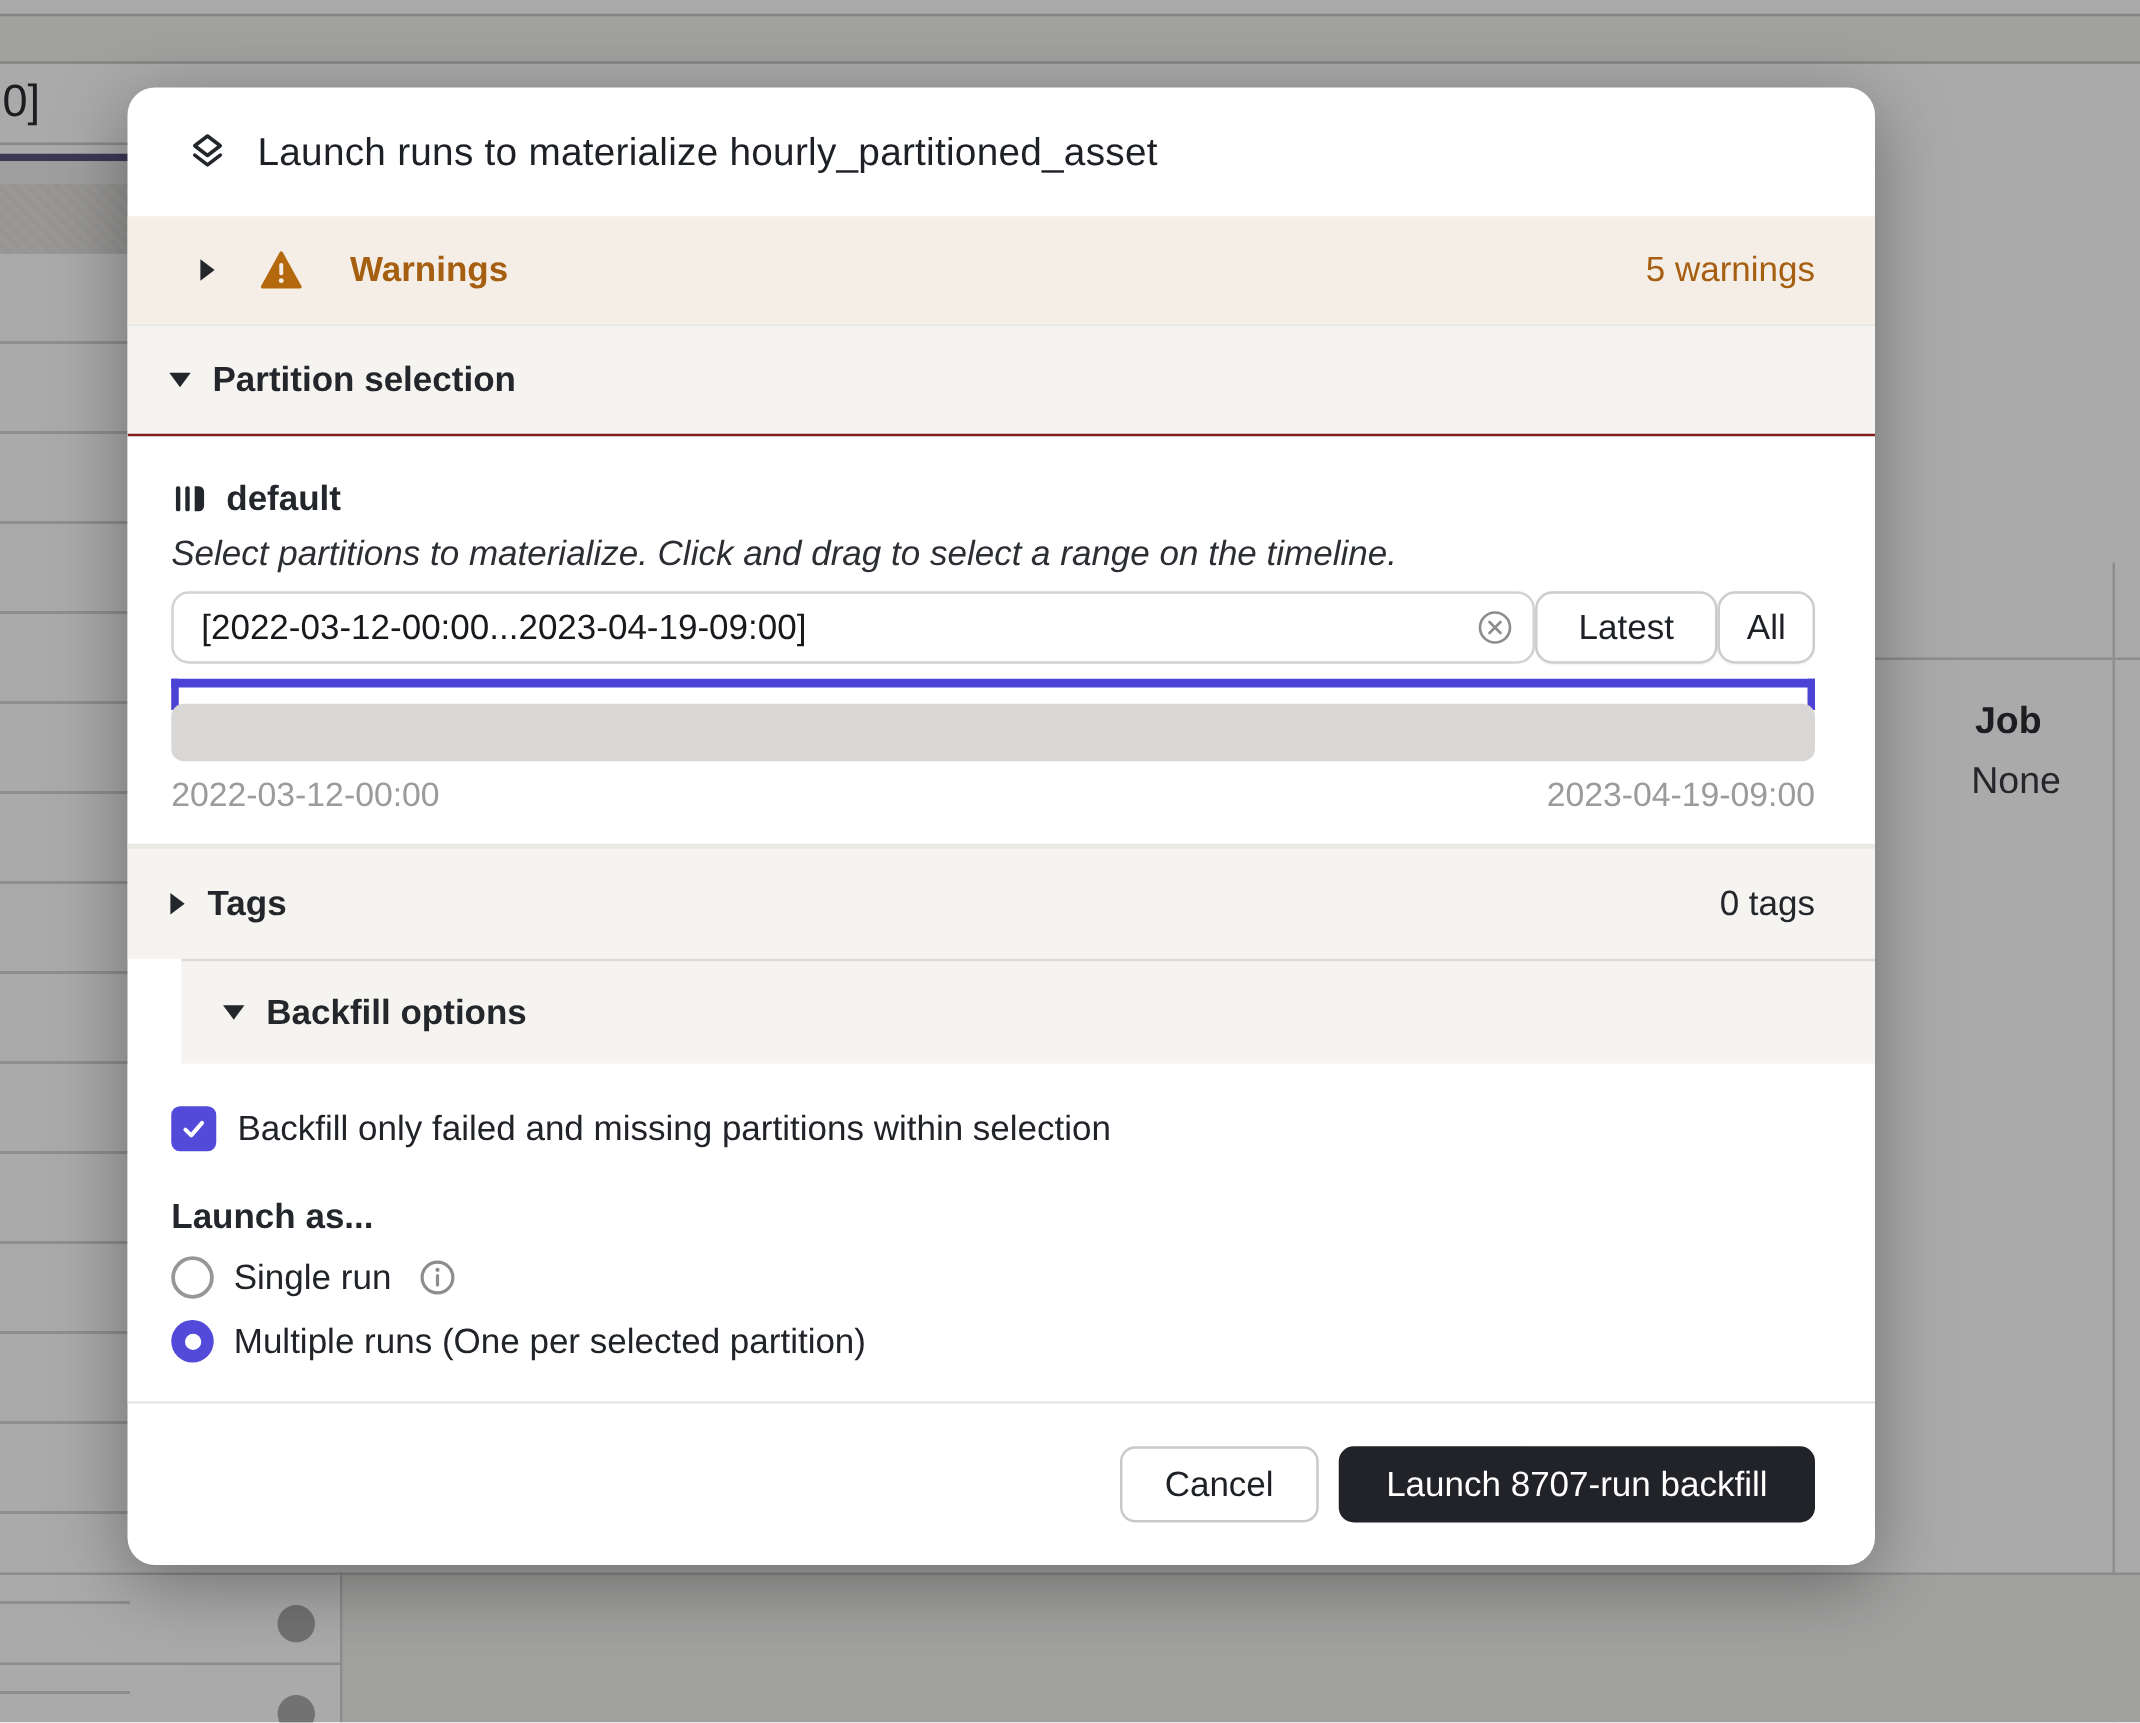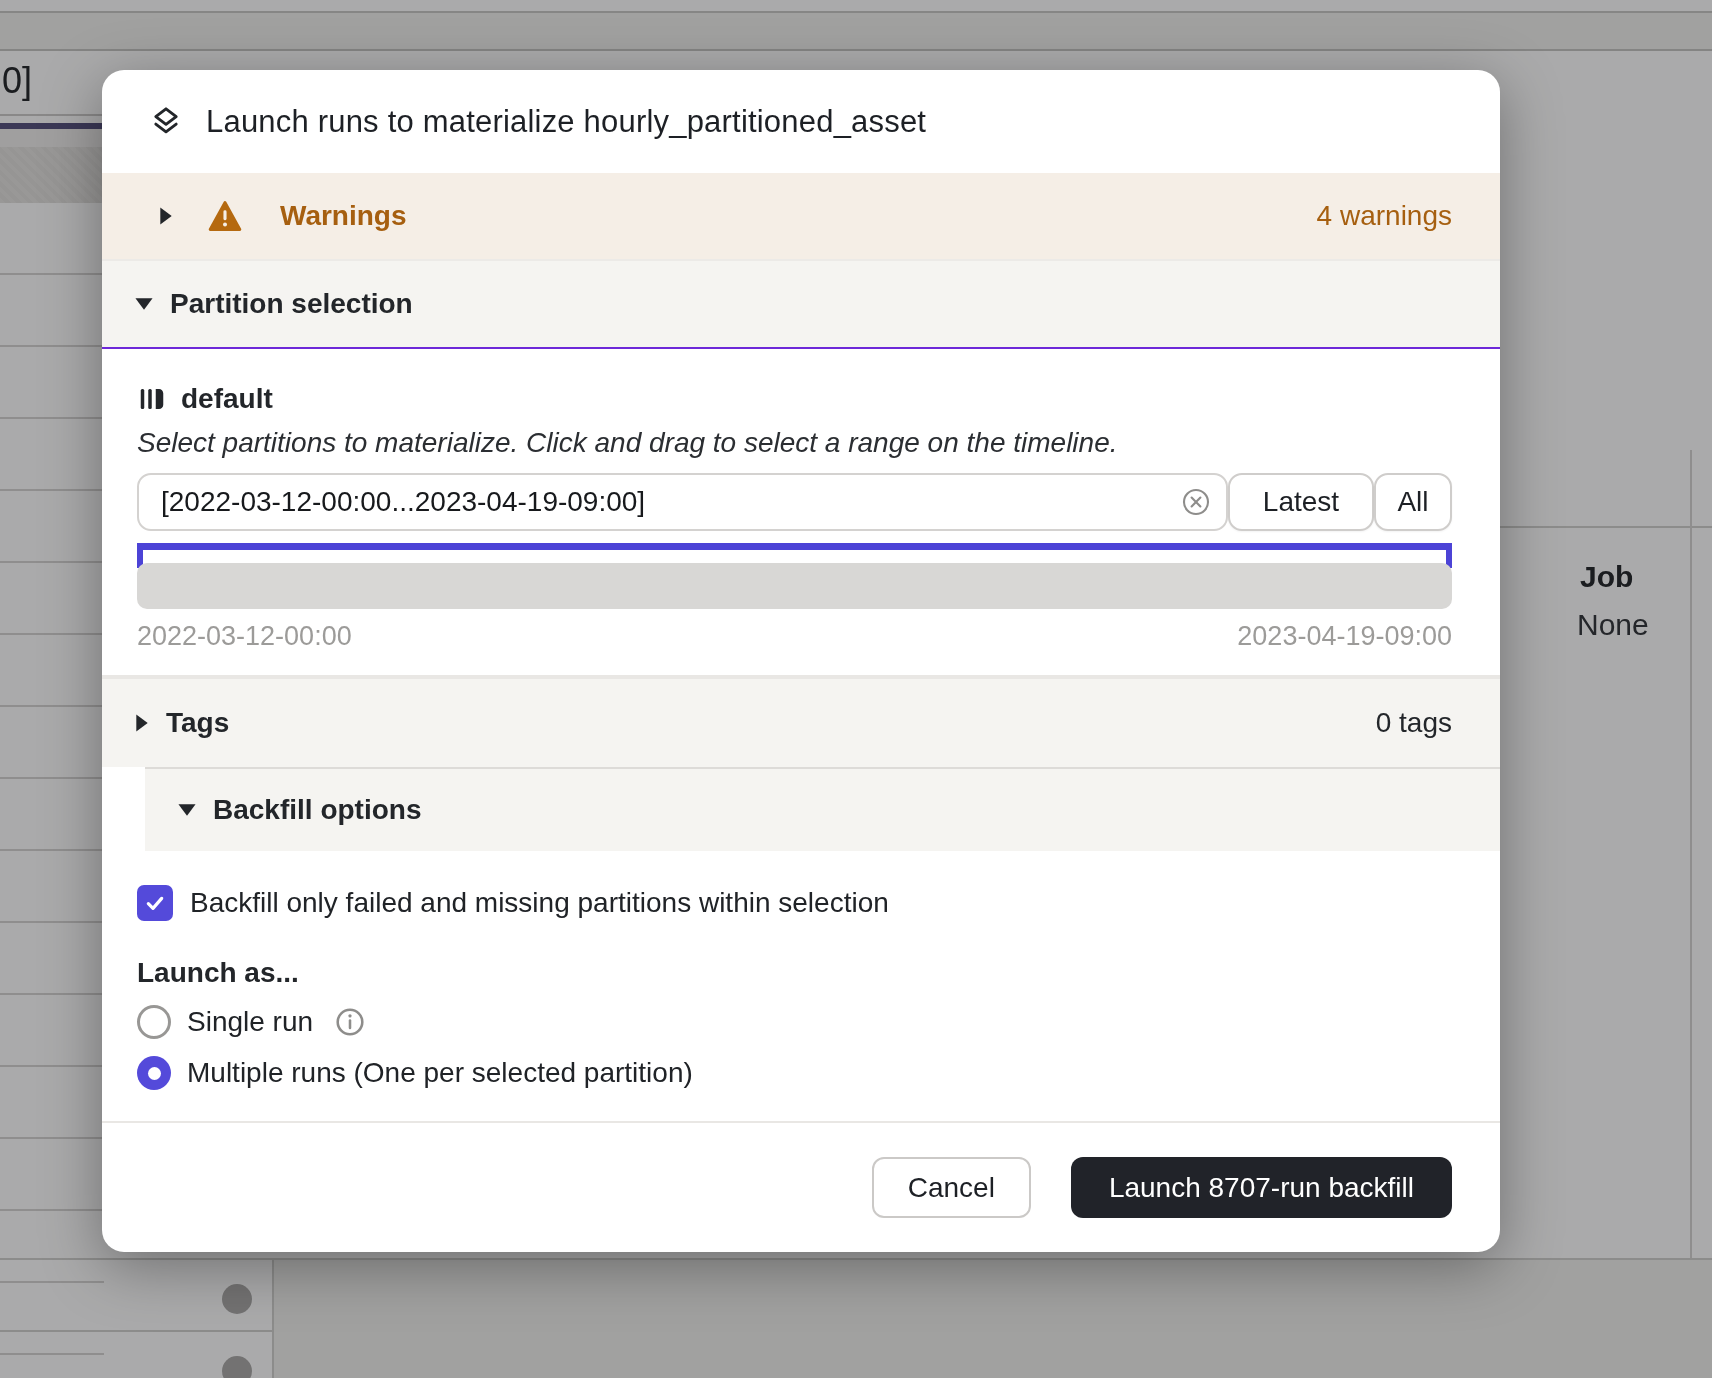--- a/index.html
+++ b/index.html
@@ -47,21 +47,21 @@
   .warn-text { font-size:28px; font-weight:600; color:#a65f10; margin-left:26px; }
   .warn-count { font-size:28px; color:#a65f10; }
   .warn-icon { margin-left:22px; }
 
   .m-band { height:88px; flex:0 0 auto; background:#f5f4f1; padding:0 48px 0 32px; cursor:pointer; }
   .m-band.tags { height:90px; border-top:2px solid #e9e7e4; }
   .m-band.backfill { height:84px; border-top:2px solid #dddbd8;margin-left:43px; }
   .band-title { font-size:28px; font-weight:700; color:#23262a; margin-left:16px; }
   .band-count { font-size:28px; color:#23262a; }
 
-  .m-partition { height:330px; flex:0 0 auto; border-top:2px solid #6d28d9; border-bottom:2px solid #e9e7e4; background:#fff; padding:0 48px 0 35px; }
+  .m-partition { height:330px; flex:0 0 auto; border-top:2px solid #7f1d1d; border-bottom:2px solid #e9e7e4; background:#fff; padding:0 48px 0 35px; }
   .dim-row { display:flex; align-items:center; gap:14px; margin-top:34px; }
   .dim-name { font-size:28px; font-weight:700; color:#23262a; }
   .helper { font-size:28px; color:#2b2e32; margin-top:12px;font-style:italic; }
   .input-row { display:flex; align-items:center; margin-top:14px; }
   .part-input-wrap { flex:1; position:relative; }
   .part-input { width:100%; height:58px; border:2px solid #d4d2d0; border-radius:14px;
     font-family:"Liberation Sans", sans-serif; font-size:28px; color:#17191c;
     padding:0 64px 0 22px; outline:none; background:#fff; }
   .clear-btn { position:absolute; right:16px; top:13px; width:32px; height:32px; border:none; background:transparent; cursor:pointer; padding:0; }
   .pill-btn { height:58px; border:2px solid #cfcdcb; border-radius:14px; background:#fff;
@@ -77,21 +77,21 @@
   .checkbox { width:36px; height:36px; border-radius:7px; background:#544ada; display:flex; align-items:center; justify-content:center; cursor:pointer; flex:0 0 auto; }
   .ctrl-label { font-size:28px; color:#202327; }
   .launch-as { margin-top:36px; font-size:28px; font-weight:700; color:#23262a; }
   .radio-row { display:flex; align-items:center; gap:16px; margin-top:15px; height:36px; cursor:pointer; }
   .radio { width:34px; height:34px; border-radius:50%; flex:0 0 auto; }
   .radio.off { border:3px solid #989795; background:#fff; }
   .radio.on { background:#544ada; display:flex; align-items:center; justify-content:center; }
   .radio.on .dot { width:13px; height:13px; border-radius:50%; background:#fff; }
   .info-wrap { margin-left:6px; display:flex; align-items:center; }
 
-  .m-footer { flex:1; border-top:2px solid #e9e7e4; display:flex; align-items:center; justify-content:flex-end; gap:40px; padding-right:48px; }
+  .m-footer { flex:1; border-top:2px solid #e9e7e4; display:flex; align-items:center; justify-content:flex-end; gap:16px; padding-right:48px; }
   .btn-cancel { height:61px; padding:0 34px; background:#fff; border:2px solid #cbc9c7; border-radius:12px;
     font-family:"Liberation Sans", sans-serif; font-size:28px; color:#1d2025; cursor:pointer; }
   .btn-launch { height:61px; padding:0 38px; background:#212329; border:none; border-radius:12px;
     font-family:"Liberation Sans", sans-serif; font-size:28px; color:#fff; cursor:pointer; }
 
   svg { display:block; }
 </style>
 </head>
 <body>
 
@@ -137,21 +137,21 @@
     </span>
     <span class="warn-icon">
       <svg width="34" height="32" viewBox="0 0 24 22">
         <path d="M12 1.5 L22.5 20.5 H1.5 Z" fill="#b5690f" stroke="#b5690f" stroke-width="2" stroke-linejoin="round"></path>
         <rect x="10.9" y="7" width="2.2" height="7" rx="1" fill="#f5eee6"></rect>
         <circle cx="12" cy="17" r="1.4" fill="#f5eee6"></circle>
       </svg>
     </span>
     <span class="warn-text">Warnings</span>
     <span class="spacer"></span>
-    <span class="warn-count">4 warnings</span>
+    <span class="warn-count">5 warnings</span>
   </div>
 
   <div class="row-flex m-band" style="border-top:2px solid #eceae7;">
     <span>
       <svg width="20" height="16" viewBox="0 0 14 10">
           <polygon points="1,1 13,1 7,9" fill="#23262a"></polygon>
         </svg>
     </span>
     <span class="band-title">Partition selection</span>
   </div>

